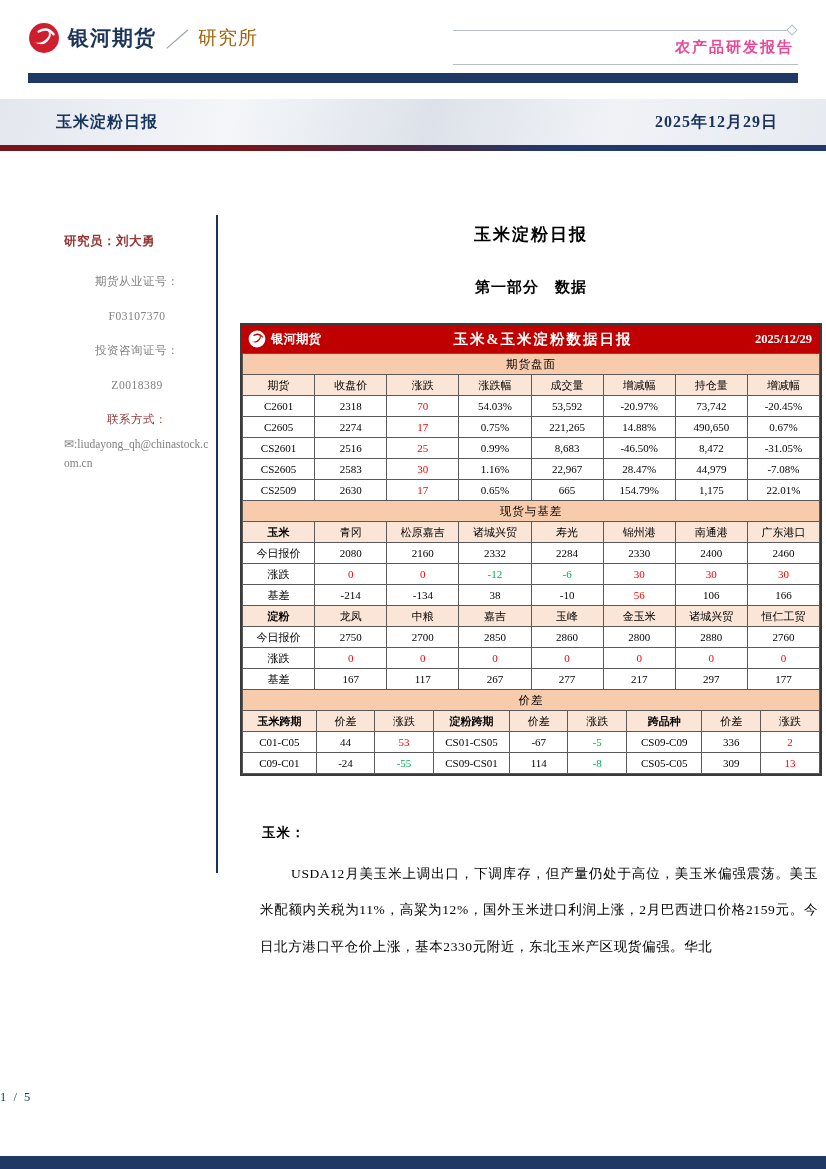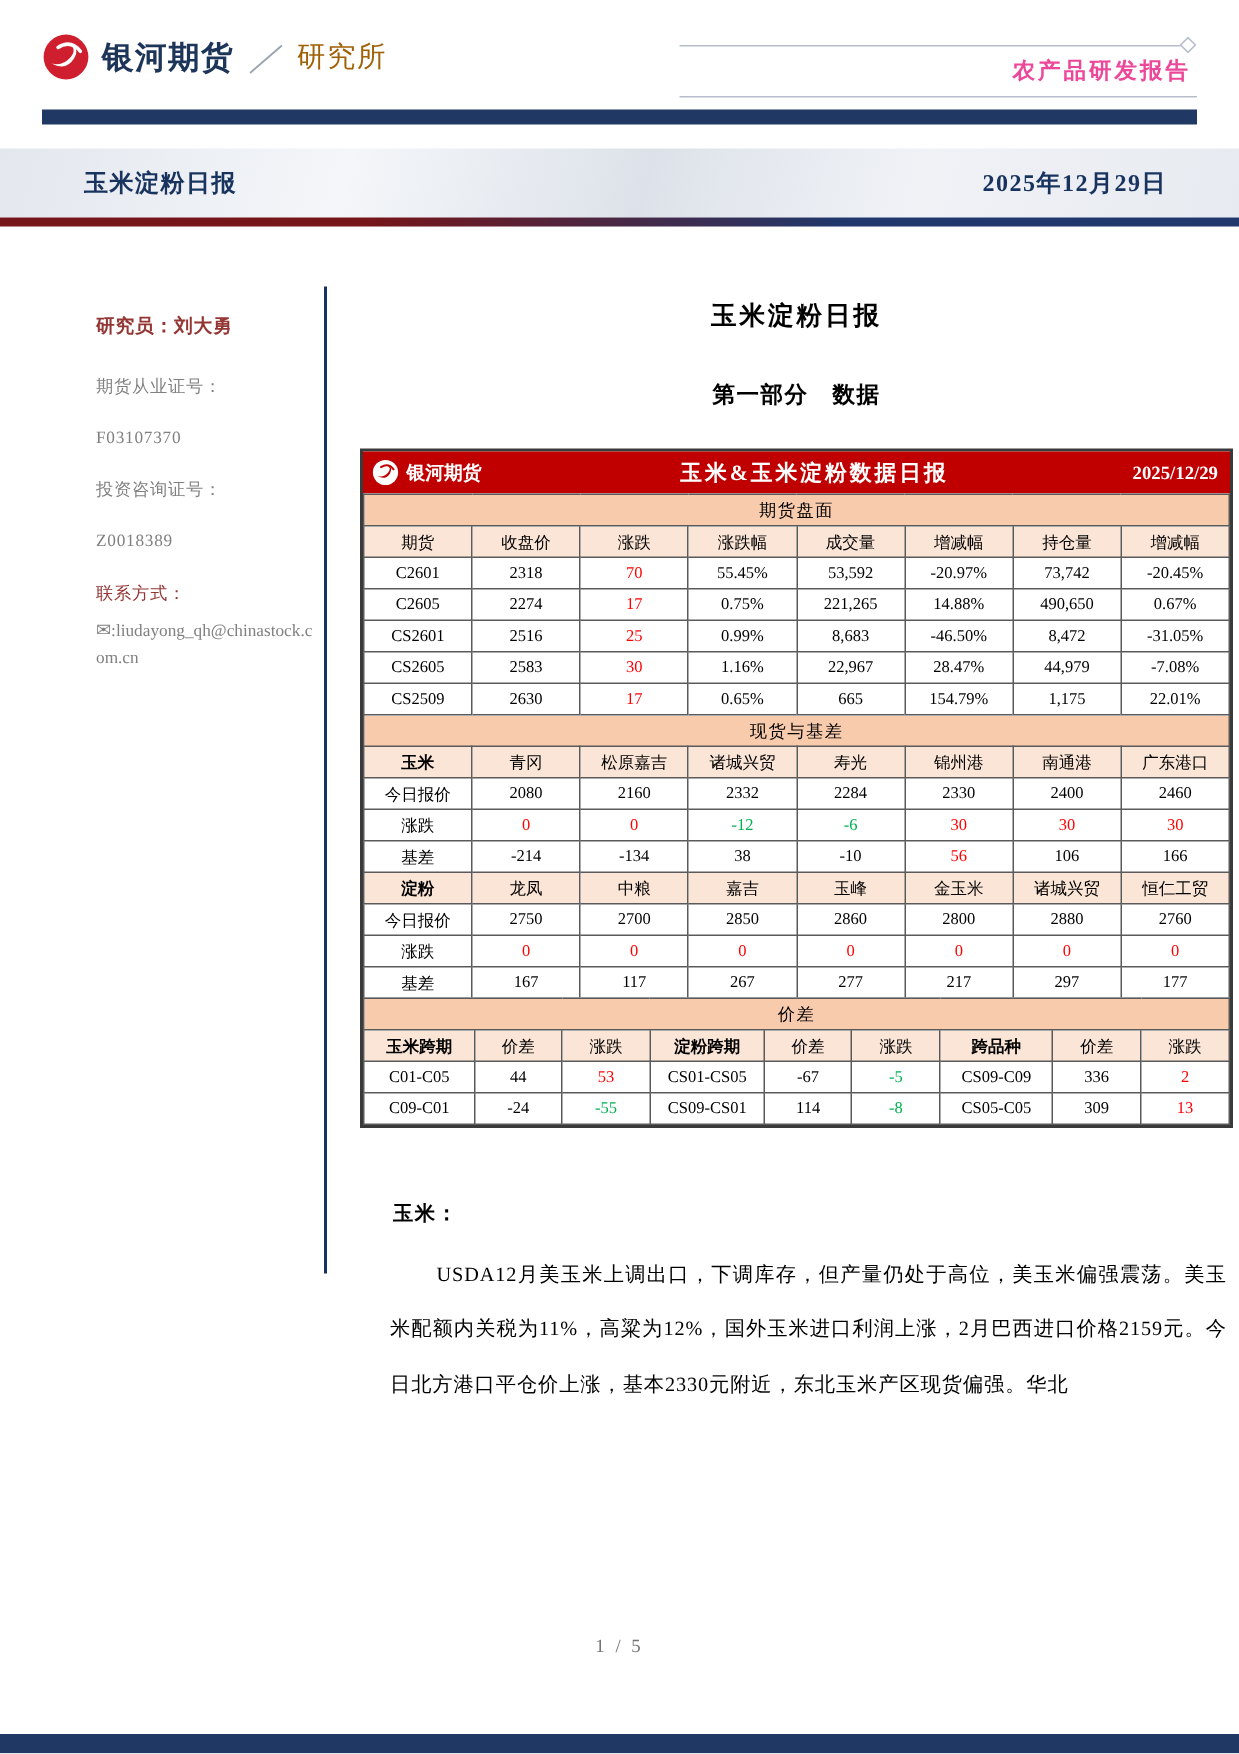--- a/index.html
+++ b/index.html
@@ -23,24 +23,24 @@
   .navy-bar { height: 10px; background: #1f3864; margin-top: 8px; }
 
   
   .banner { margin-top: 16px; height: 46px; display: flex; align-items: center; justify-content: space-between; padding: 0 48px 0 56px;
     background: linear-gradient(104deg, #e3e7ee 0%, #f4f6f9 28%, #dde2ea 52%, #f0f2f6 74%, #e7eaf0 100%); }
   .banner-title { color: #17335e; font-weight: bold; font-size: 16px; letter-spacing: 1px; }
   .banner-date { color: #17335e; font-weight: bold; font-size: 16px; letter-spacing: 1px; }
   .banner-rule { height: 6px; background: linear-gradient(to right, #75161a 0%, #75161a 30%, #20386b 68%, #20386b 100%); }
 
   
-  .content { display: flex; padding: 40px 4px 0 64px; }
+  .content { display: flex; padding: 40px 4px 0 64px; margin-top: 24px; }
   .sidebar { width: 146px; flex: none; font-size: 11.5px; color: #808080; padding-top: 18px; }
   .sb-researcher { color: #943634; font-weight: bold; font-size: 12.5px; margin-bottom: 24px; letter-spacing: 0.5px; }
-  .sb-line { margin-bottom: 21px; letter-spacing: 0.5px; }
+  .sb-line { margin-bottom: 21px; letter-spacing: 0.5px; text-align: center; }
   .sb-contact { color: #943634; margin-bottom: 8px; letter-spacing: 0.5px; }
   .sb-email { word-break: break-all; line-height: 1.6; }
   .email-glyph { font-size: 12px; }
   .v-divider { width: 2px; background: #17335e; flex: none; height: 658px; margin: 0 22px 0 6px; }
   .main { flex: 1; min-width: 0; }
 
   .doc-title { text-align: center; font-size: 17px; font-weight: bold; letter-spacing: 2px; margin: 8px 0 32px 0; color: #000; }
   .part-title { text-align: center; font-size: 15px; font-weight: bold; letter-spacing: 1px; margin-bottom: 26px; color: #000; }
 
   
@@ -59,21 +59,21 @@
   .data-grid td.label { background: #f8cbad; font-weight: bold; }
   .data-grid td.red { color: #ff0000; }
   .data-grid td.green { color: #00b050; }
 
   
   .part2 { margin-top: 36px; }
   .commodity-heading { font-size: 13.5px; font-weight: bold; margin: 48px 0 0 22px; letter-spacing: 1px; }
   .body-paragraph { font-size: 13.5px; line-height: 2.7; text-align: justify; text-indent: 2.3em; margin: 14px 4px 0 20px; letter-spacing: 0.6px; color: #000; }
 
   
-  .page-num { position: absolute; left: 0; right: 0; bottom: 64px; text-align: center; font-size: 12.5px; color: #737373; letter-spacing: 2px; }
+  .page-num { position: absolute; left: 0; right: 0; bottom: 64px; font-size: 12.5px; color: #0c4a6e; letter-spacing: 2px; }
   .bottom-bar { position: absolute; left: 0; right: 0; bottom: 0; height: 13px; background: #1f3864; }
 </style>
 </head>
 <body>
 
 <div class="page">
 
   <header class="top-header">
     <div class="brand-row">
       <div class="brand-left">
@@ -163,21 +163,21 @@
                 <td>涨跌幅</td>
                 <td>成交量</td>
                 <td>增减幅</td>
                 <td>持仓量</td>
                 <td>增减幅</td>
               </tr>
               <tr class="data">
                 <td>C2601</td>
                 <td>2318</td>
                 <td class="red">70</td>
-                <td>55.45%</td>
+                <td>54.03%</td>
                 <td>53,592</td>
                 <td>-20.97%</td>
                 <td>73,742</td>
                 <td>-20.45%</td>
               </tr>
               <tr class="data">
                 <td>C2605</td>
                 <td>2274</td>
                 <td class="red">17</td>
                 <td>0.75%</td>

